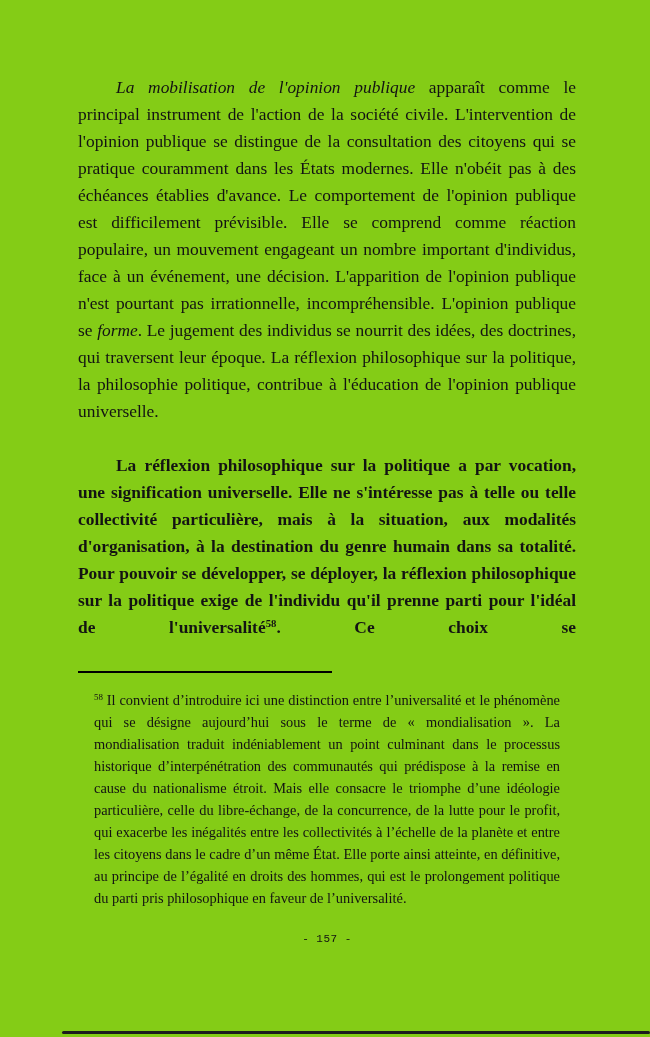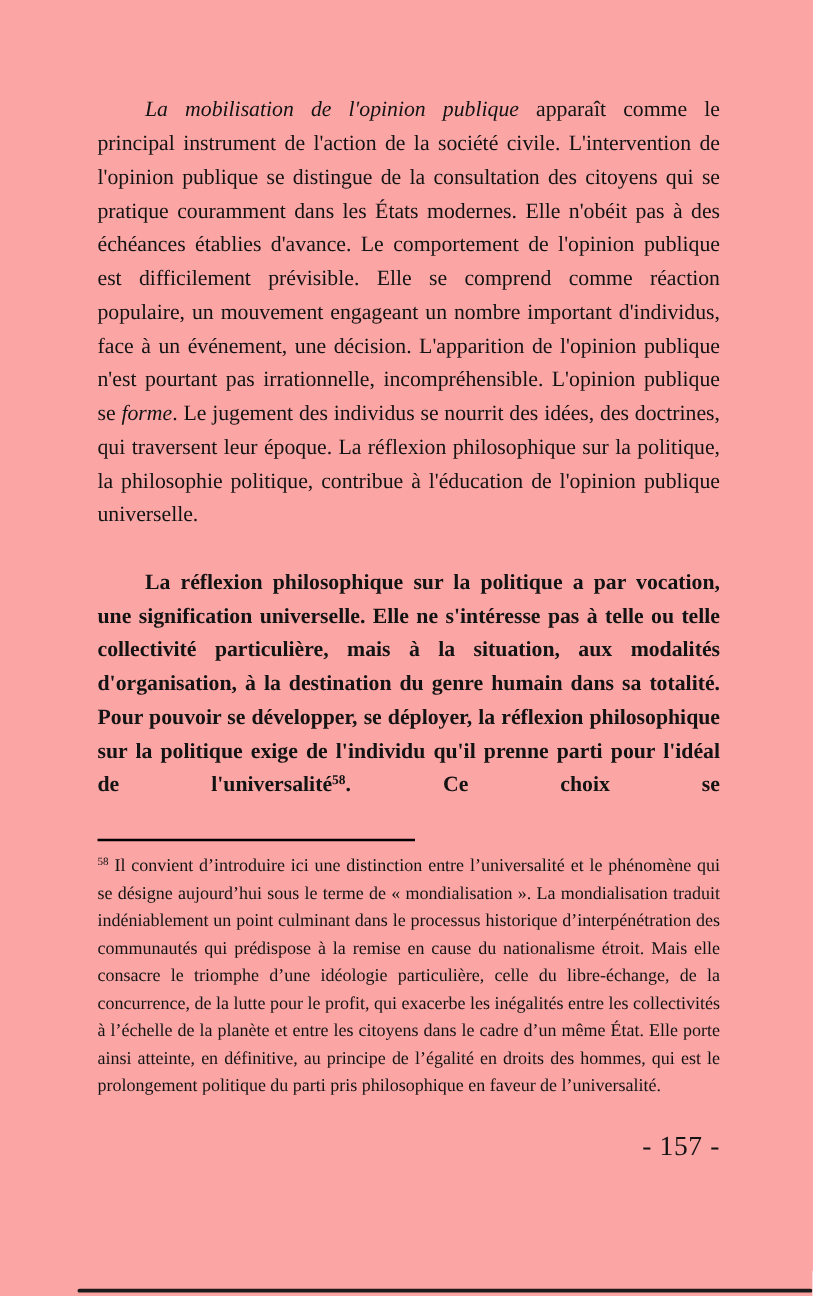--- a/index.html
+++ b/index.html
@@ -5,21 +5,21 @@
   html, body {
     margin: 0;
     padding: 0;
     background: #ffffff;
   }
   .page {
     position: relative;
     width: 650px;
     height: 1037px;
     margin: 0 auto;
-    background: #fca5a5;
+    background: #84cc16;
     color: #131313;
     font-family: "Liberation Serif", "DejaVu Serif", serif;
     box-sizing: border-box;
     padding: 74px 74px 0 78px;
     overflow: hidden;
   }
   .para {
     margin: 0;
     font-size: 17.4px;
     line-height: 27px;
@@ -48,30 +48,31 @@
   .footnote-area {
     margin-top: 30px;
   }
   .fn-rule {
     width: 254px;
     height: 2px;
     background: #000000;
     margin: 0 0 9px 0;
   }
   .footnote {
-    margin: 0;
+    margin: 16px;
     font-size: 14.4px;
     line-height: 22px;
     text-align: justify;
   }
   .page-number {
     margin-top: 24px;
-    text-align: right;
-    font-size: 22px;
+    text-align: center;
+    font-size: 11px;
     letter-spacing: 0.5px;
+    font-family: Liberation Mono, monospace;
   }
   .scan-artifact {
     position: absolute;
     left: 62px;
     right: 0;
     bottom: 3px;
     height: 3px;
     background: #1c1c1c;
     border-radius: 2px;
   }

